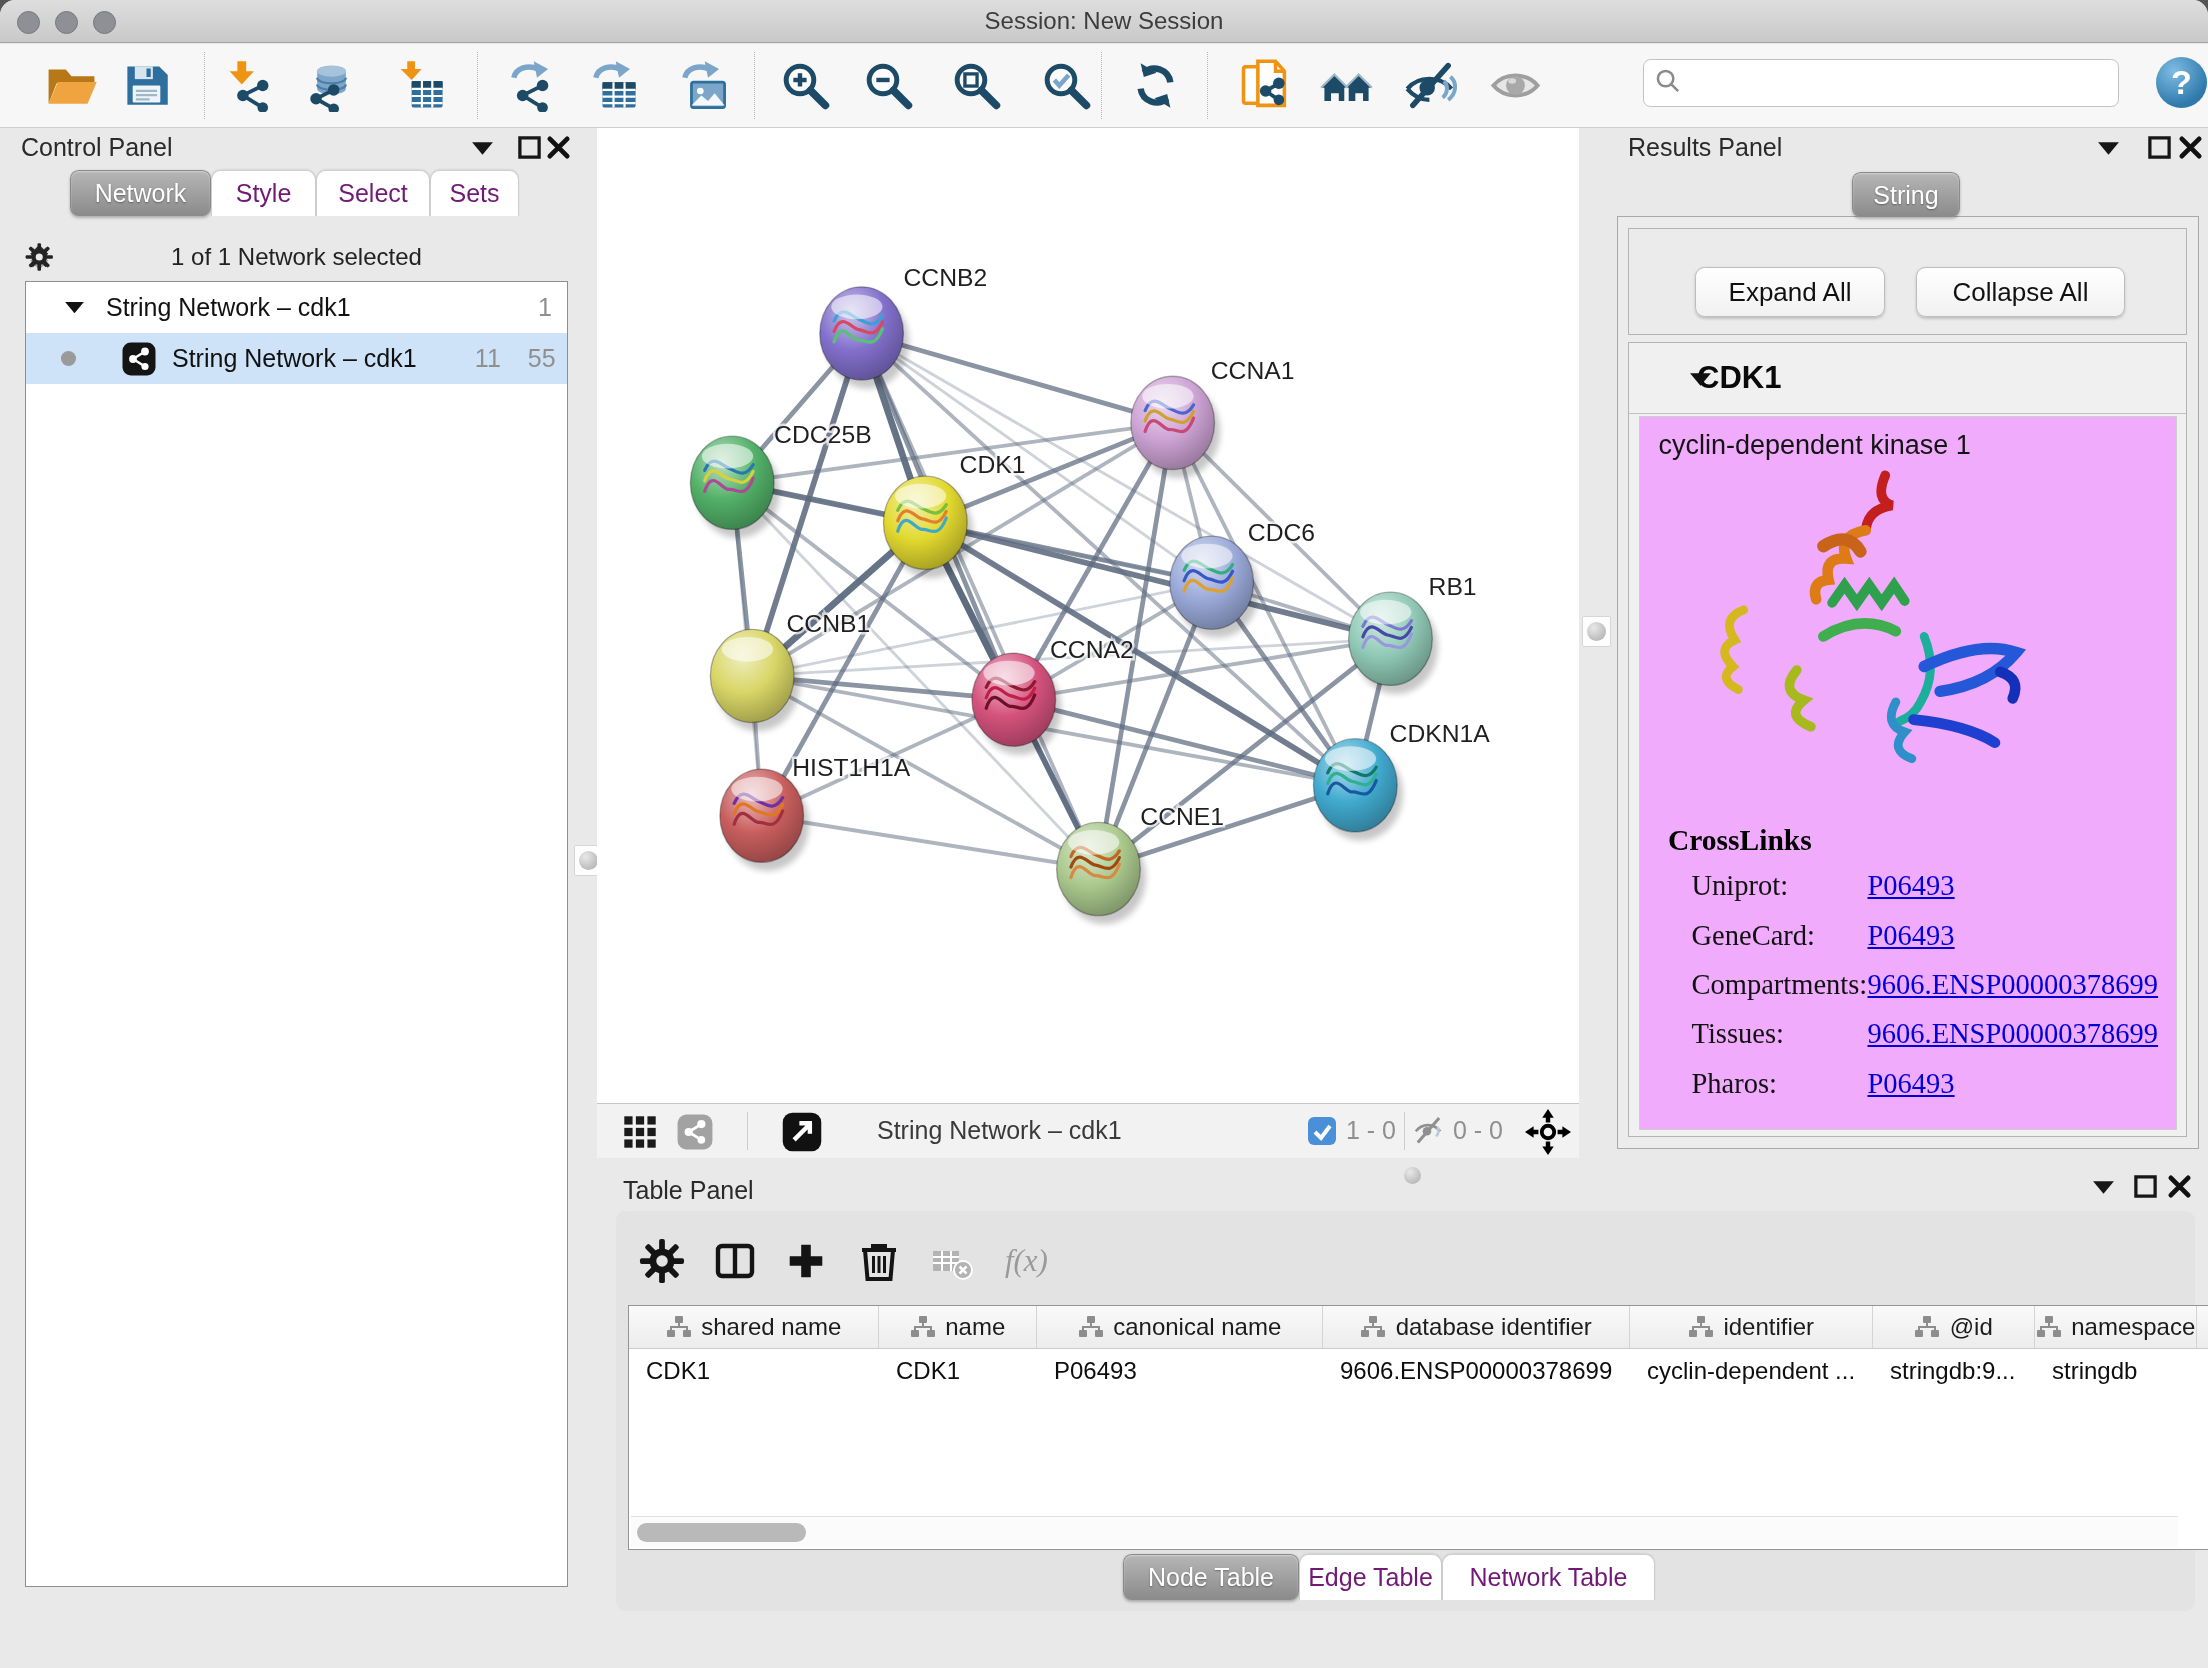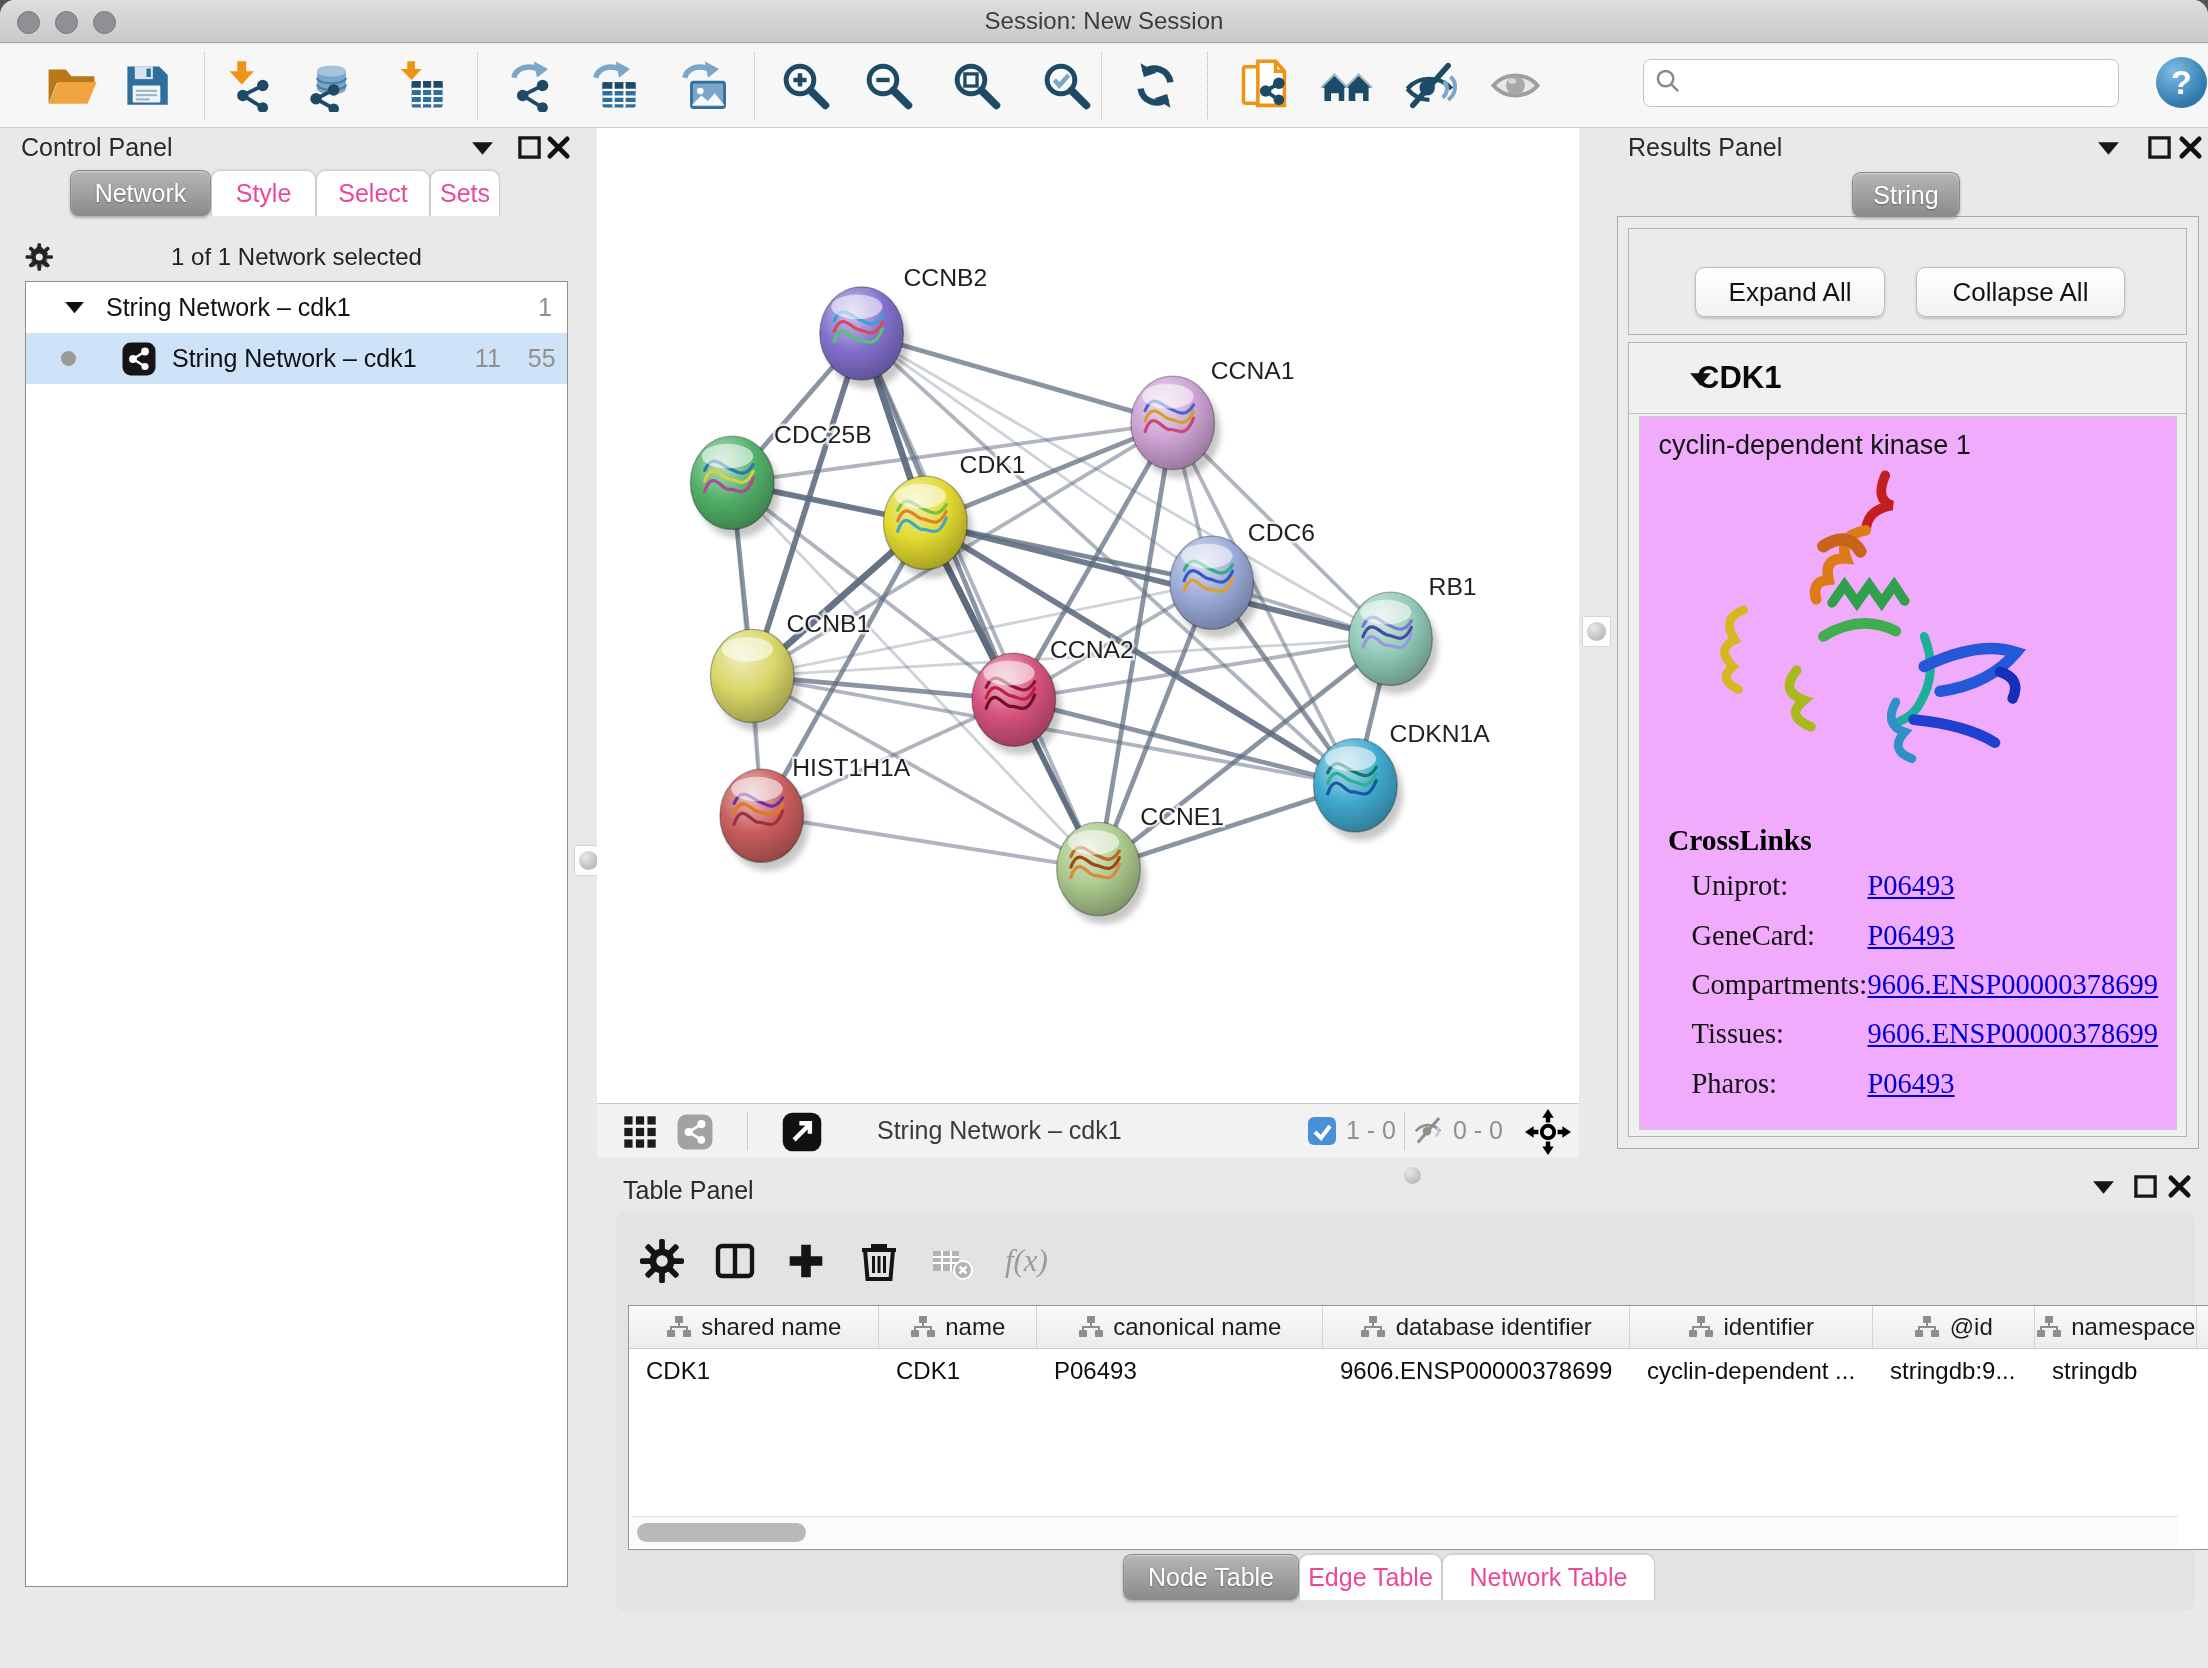--- a/index.html
+++ b/index.html
@@ -17,21 +17,21 @@
   .search{position:absolute;left:1643px;top:15px;width:476px;height:48px;background:#fff;border:1.9px solid #c2c2c2;
     border-radius:7.6px;display:flex;align-items:center;padding:0 11.4px;box-sizing:border-box;}
   .search input{border:none;outline:none;flex:1;font-size:23px;margin-left:9.5px;font-family:inherit;background:transparent;}
   .help{position:absolute;left:2156px;top:13.3px;width:51px;height:51px;border-radius:50%;color:#fff;font-size:34px;font-weight:bold;
     background:radial-gradient(circle at 35% 28%,#7fbce4,#2f79ab 70%);display:flex;align-items:center;justify-content:center;}
   
   .panel-title{font-size:25px;color:#2a2a2a;}
   .ph-ic{position:absolute;width:28.5px;height:25px;display:flex;align-items:center;justify-content:center;}
   
   .tab{height:46px;box-sizing:border-box;display:flex;align-items:center;justify-content:center;font-size:25px;
-    background:#fff;color:#ec4899;border:1px solid #cfcfcf;border-bottom:none;border-radius:9.5px 9.5px 0 0;
+    background:#fff;color:#701a75;border:1px solid #cfcfcf;border-bottom:none;border-radius:9.5px 9.5px 0 0;
     box-shadow:0 -1px 1.9px rgba(0,0,0,.08);}
   .tab.active{background:linear-gradient(#b6b6b6,#8a8a8a);color:#fff;border-color:#8a8a8a;border-radius:8.6px;
     text-shadow:0 1px 1.9px rgba(0,0,0,.35);box-shadow:inset 0 1px 1.9px rgba(255,255,255,.4),0 1.9px 2.9px rgba(0,0,0,.25);}
   
   .cp-selrow{position:absolute;left:25px;top:236px;width:543px;height:42px;display:flex;align-items:center;}
   .cp-selrow .txt{flex:1;text-align:center;font-size:24px;color:#222;}
   .tree{position:absolute;left:25px;top:281px;width:543px;height:1306px;background:#fff;border:1.9px solid #8e8e8e;box-sizing:border-box;}
   .trow{position:relative;height:51px;display:flex;align-items:center;font-size:25px;color:#111;}
   .trow.sel{background:#cfe3f8;}
   .trow .cnt{color:#8f8f8f;}
@@ -263,21 +263,21 @@
     </span>
   <span class="ph-ic" style="left:544px;top:135px" id="cp-cls">
       <svg width="25" height="25" viewBox="0 0 26 26">
         <path d="M4 4l18 18M22 4L4 22" stroke="#111" stroke-width="5" stroke-linecap="round"></path>
       </svg>
     </span>
   <div id="cp-tabs" style="position:absolute;left:70px;top:170px;display:flex;">
       <div class="tab active" style="width: 141px;">Network</div>
       <div class="tab" style="width: 105px;">Style</div>
       <div class="tab" style="width: 114px;">Select</div>
-      <div class="tab" style="width: 70px;">Sets</div>
+      <div class="tab" style="width: 89px;">Sets</div>
     </div>
 
   <div class="cp-selrow">
     <span class="ph-ic" id="chev-dd">
         <svg width="28.5" height="28.5" viewBox="0 0 24 26">
           <path d="M5 5l7 7 7-7M5 15l7 7 7-7" stroke="#a2a2a2" stroke-width="3.4" fill="none"></path>
         </svg>
       </span>
     <span class="ph-ic" id="chev-uu">
         <svg width="28.5" height="28.5" viewBox="0 0 24 26">

